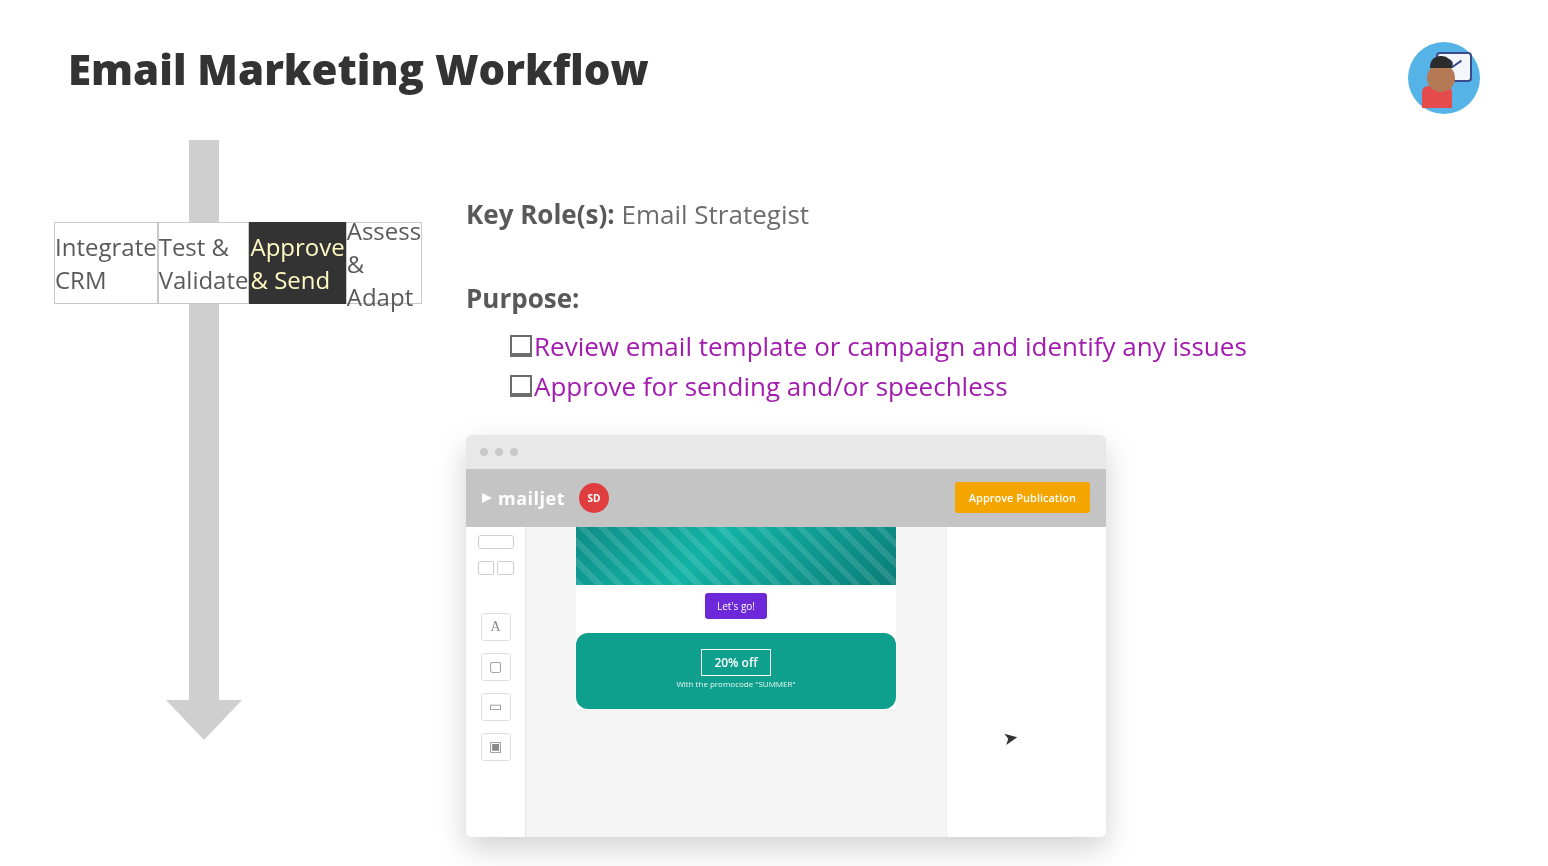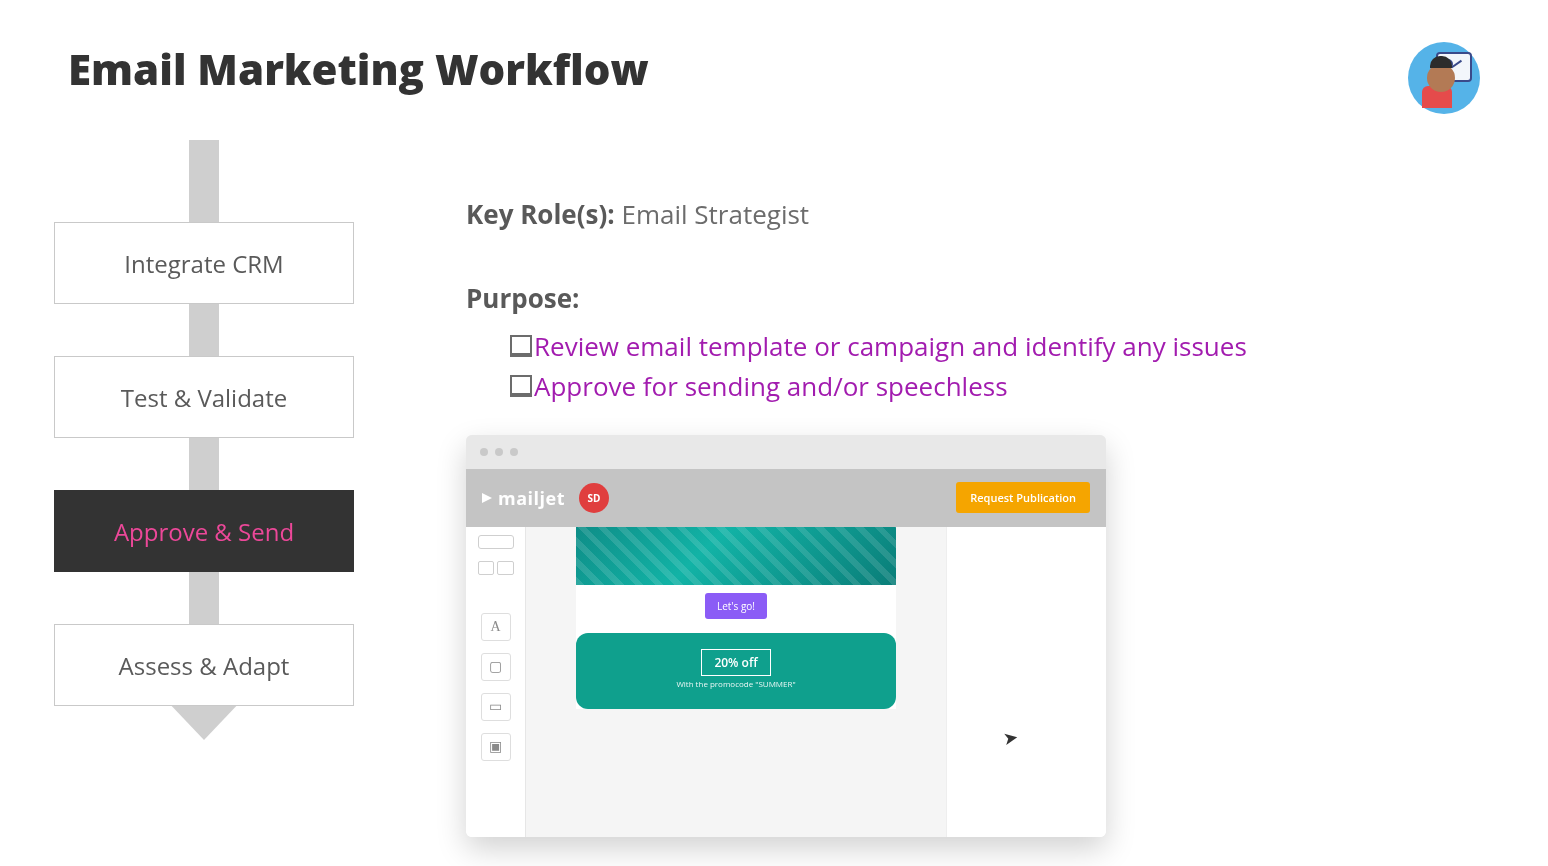--- a/index.html
+++ b/index.html
@@ -95,37 +95,36 @@
     flex-direction: column;
     gap: 4px;
     align-items: center;
   }
   .top-stubs div { width: 30px; height: 6px; background: #cfcfcf; }
   .steps {
     position: relative;
     z-index: 1;
     margin-top: 82px;
     display: flex;
-    flex-direction: column;
-    gap: 52px;
+    flex-direction: row;
   }
   .step {
     background: #ffffff;
     border: 1px solid #c9c9c9;
     height: 82px;
     display: flex;
     align-items: center;
     justify-content: center;
     font-size: 24px;
     color: #5a5a5a;
   }
   .step.active {
     background: #333333;
     border-color: #333333;
-    color: #ec4899;
+    color: #fef9c3;
   }
 
   
   .content {
     position: absolute;
     left: 466px;
     top: 156px;
     right: 68px;
     margin-top: 40px;
   }
@@ -226,21 +225,21 @@
     position: relative;
     overflow:hidden;
   }
   .hero::after { content:""; position:absolute; inset:0; background:
     repeating-linear-gradient(45deg, rgba(255,255,255,.12) 0 6px, transparent 6px 14px); }
   .hero-text {
     text-align:center; padding: 18px 20px 6px; font-size: 11px; color:#555;
   }
   .hero-text .hi { margin-bottom: 2px; }
   .cta {
-    display:block; margin: 8px auto 14px; background:#8b5cf6; color:#fff;
+    display:block; margin: 8px auto 14px; background:#6d28d9; color:#fff;
     font-size:10px; padding:6px 12px; border-radius:3px; width: fit-content;
   }
   .promo {
     background:#0fa08d; color:#fff; text-align:center; padding: 16px 10px 20px; border-radius: 12px;
   }
   .promo .off { border:1.5px solid #fff; display:inline-block; padding:4px 12px; font-size:12px; font-weight:600; }
   .promo .trip { margin-top:10px; font-size:13px; font-weight:800; letter-spacing:.5px; }
   .promo .code { font-size:8px; opacity:.9; margin-top:2px; }
   .right-pane { width: 160px; background:#fff; border-left:1px solid #eee; position:relative; }
   .cursor {
@@ -289,21 +288,21 @@
     <div class="app-chrome">
       <span></span>
       <span></span>
       <span></span>
     </div>
     <div class="app-body">
       <div class="app-topbar">
         <div class="mj-logo">mailjet</div>
         <div class="badge-sd">SD</div>
         <div class="spacer"></div>
-        <div class="req-btn">Request Publication</div>
+        <div class="req-btn">Approve Publication</div>
       </div>
       <div class="app-main">
         <div class="app-sidebar">
           <div class="sb-block sb-row"></div>
           <div class="sb-two">
               <div></div>
               <div></div>
             </div>
           <div style="height:14px"></div>
           <div class="sb-icon">A</div>

